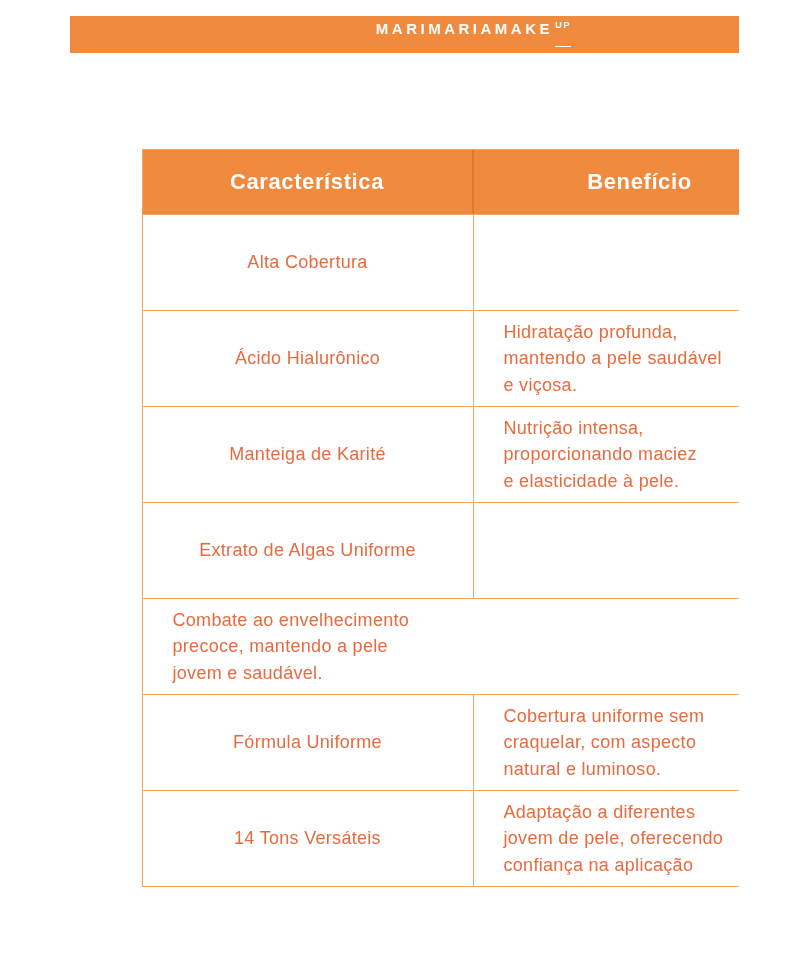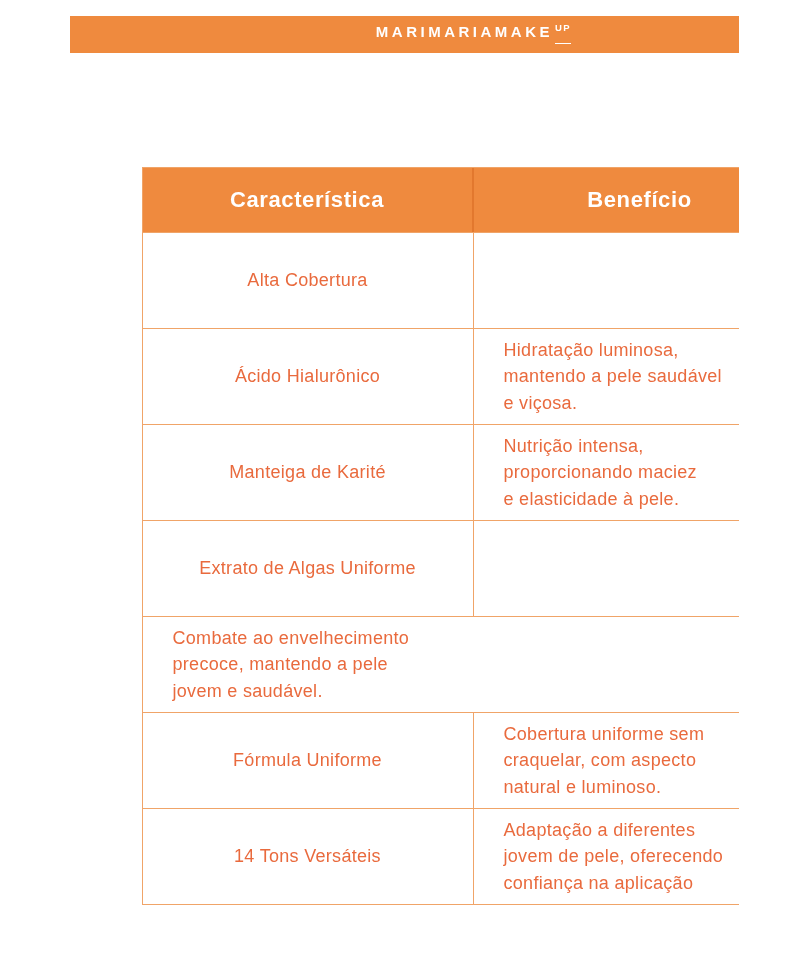--- a/index.html
+++ b/index.html
@@ -33,28 +33,28 @@
     display: inline-flex;
     align-items: flex-start;
   }
   .logo .sup {
     font-size: 9.5px;
     letter-spacing: 1.5px;
     margin-left: 2px;
     position: relative;
     top: -1px;
     border-bottom: 1.5px solid #ffffff;
-    padding-bottom: 11px;
+    padding-bottom: 17px;
   }
 
   
   .feature-table {
     position: absolute;
     left: 72px;
-    top: 151px;
+    top: 133px;
     width: 665px;
     border: 1.5px solid #F0A468;
     background: #ffffff;
   }
   .thead { display: flex; height: 64px; }
   .th {
     background: #EF8A3E;
     color: #ffffff;
     font-weight: 700;
     font-size: 22px;
@@ -110,21 +110,21 @@
         <div class="th col1">Característica</div>
         <div class="th col2">Benefício</div>
       </div>
 
       <div class="trow">
         <div class="td feature">Alta Cobertura</div>
       </div>
 
       <div class="trow">
         <div class="td feature">Ácido Hialurônico</div>
-        <div class="td benefit">Hidratação luminosa,
+        <div class="td benefit">Hidratação profunda,
 mantendo a pele saudável
 e viçosa.</div>
       </div>
 
       <div class="trow">
         <div class="td feature">Manteiga de Karité</div>
         <div class="td benefit">Nutrição intensa,
 proporcionando maciez
 e elasticidade à pele.</div>
       </div>

